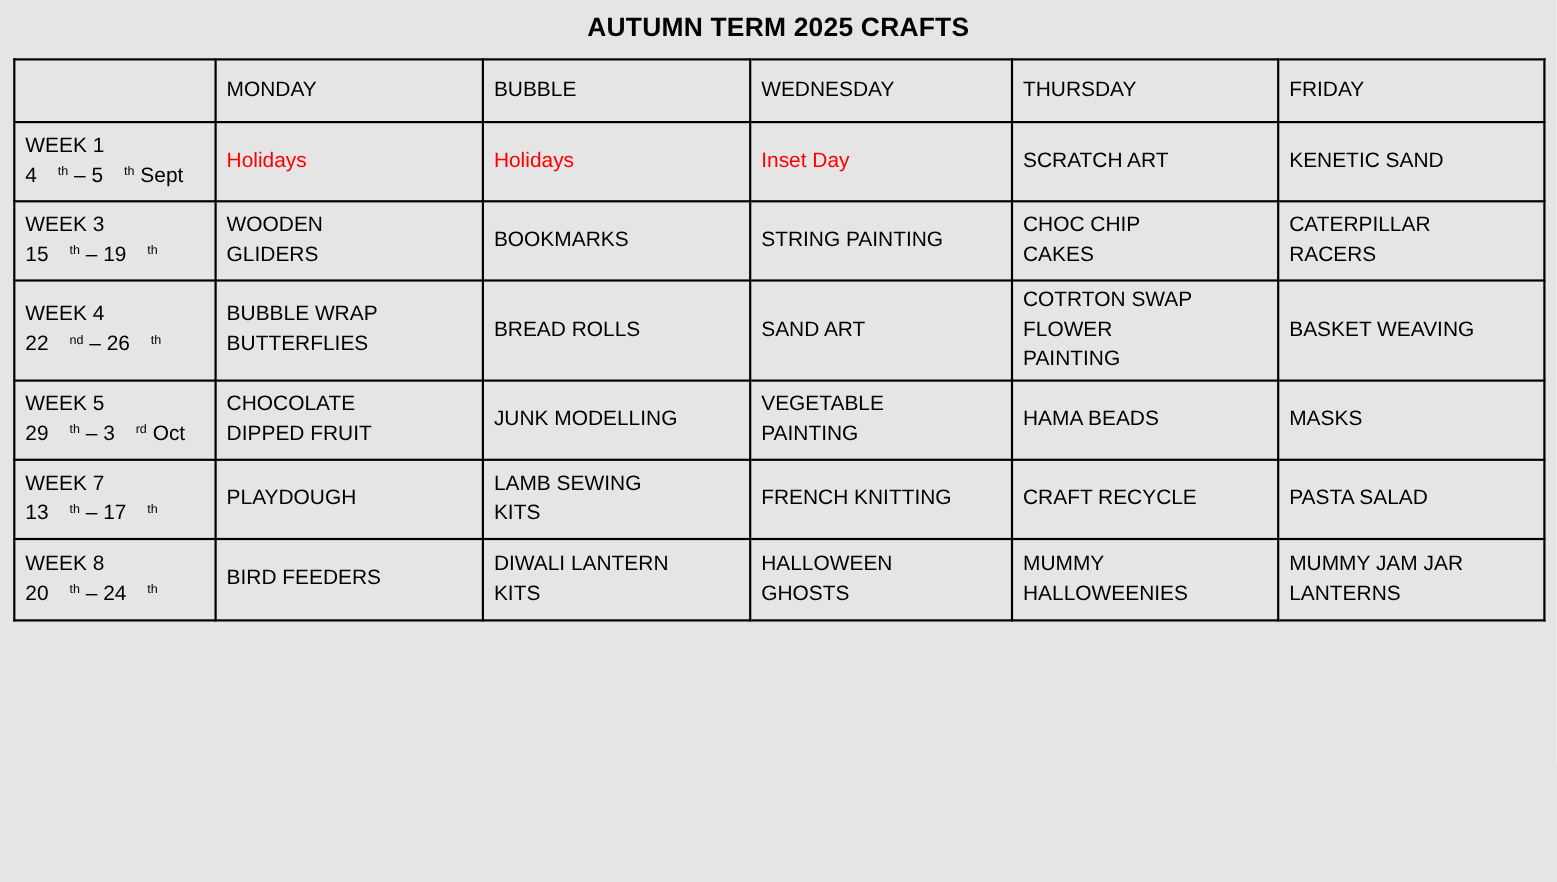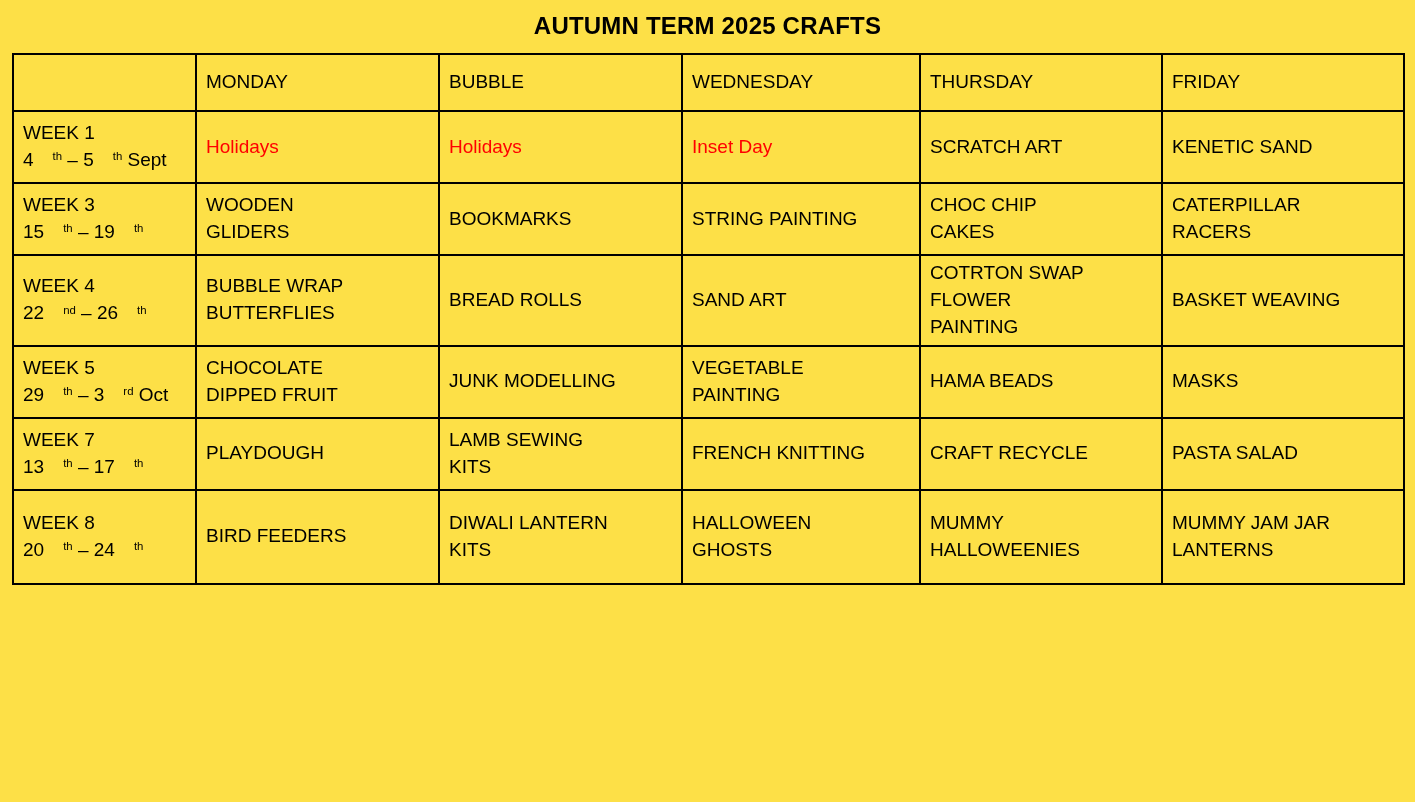--- a/index.html
+++ b/index.html
@@ -5,21 +5,21 @@
   * { box-sizing: border-box; }
   html, body { margin: 0; padding: 0; }
   body {
     background: #ffffff;
     color: #000000;
     font-family: "Liberation Sans", "DejaVu Sans", sans-serif;
   }
   .page {
     width: 1415px;
     height: 802px;
-    background: #fde047;
+    background: #e5e5e5;
     overflow: hidden;
   }
   .title {
     margin: 0;
     padding-top: 12px;
     height: 53px;
     text-align: center;
     font-size: 24px;
     font-weight: bold;
     letter-spacing: 0.2px;
@@ -36,21 +36,21 @@
     font-size: 19px;
     font-weight: normal;
     text-align: left;
     vertical-align: middle;
     line-height: 1.42;
     overflow: hidden;
     margin-top: 48px;
   }
   .schedule tr.header-row { height: 57px; }
   .schedule tr.week-row { height: 72px; }
-  .schedule tr.week-row.last { height: 94px; }
+  .schedule tr.week-row.last { height: 74px; }
   td.activity { white-space: pre-line; }
   sup {
     font-size: 0.6em;
     line-height: 0;
     vertical-align: 0.5em;
     padding-left: 19px;
   }
 </style>
 </head>
 <body>

